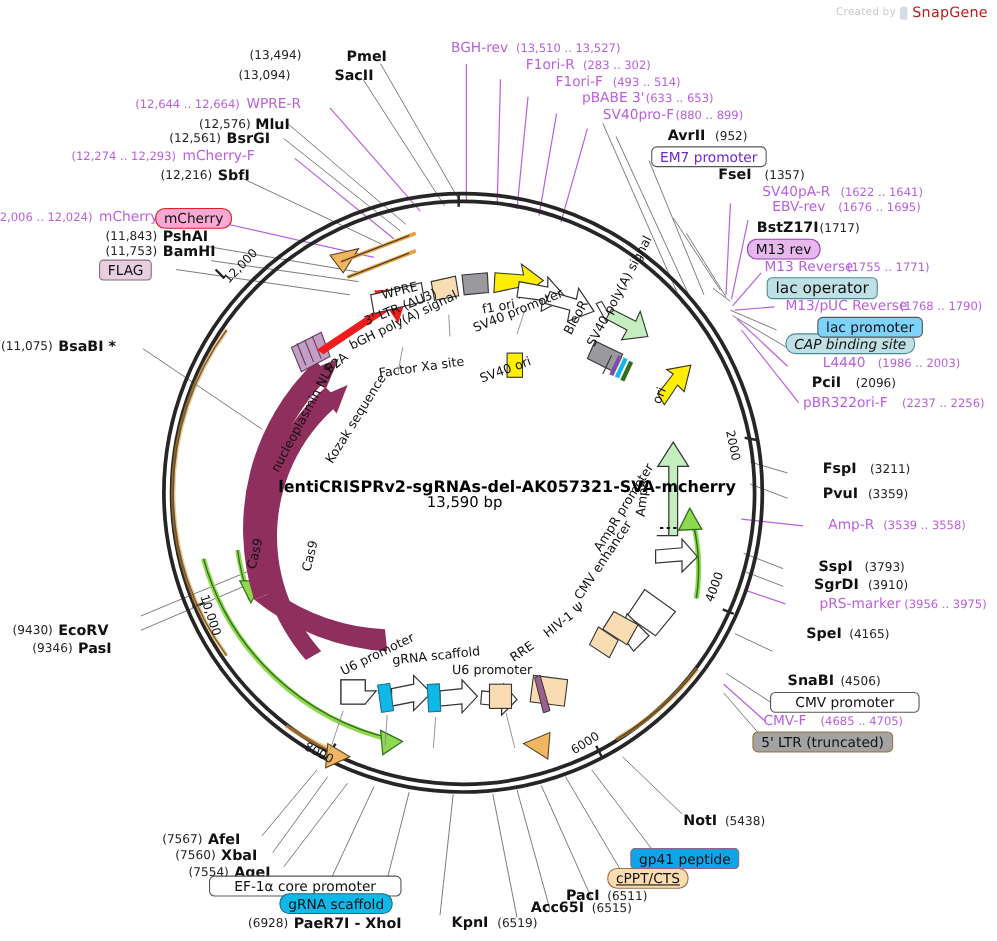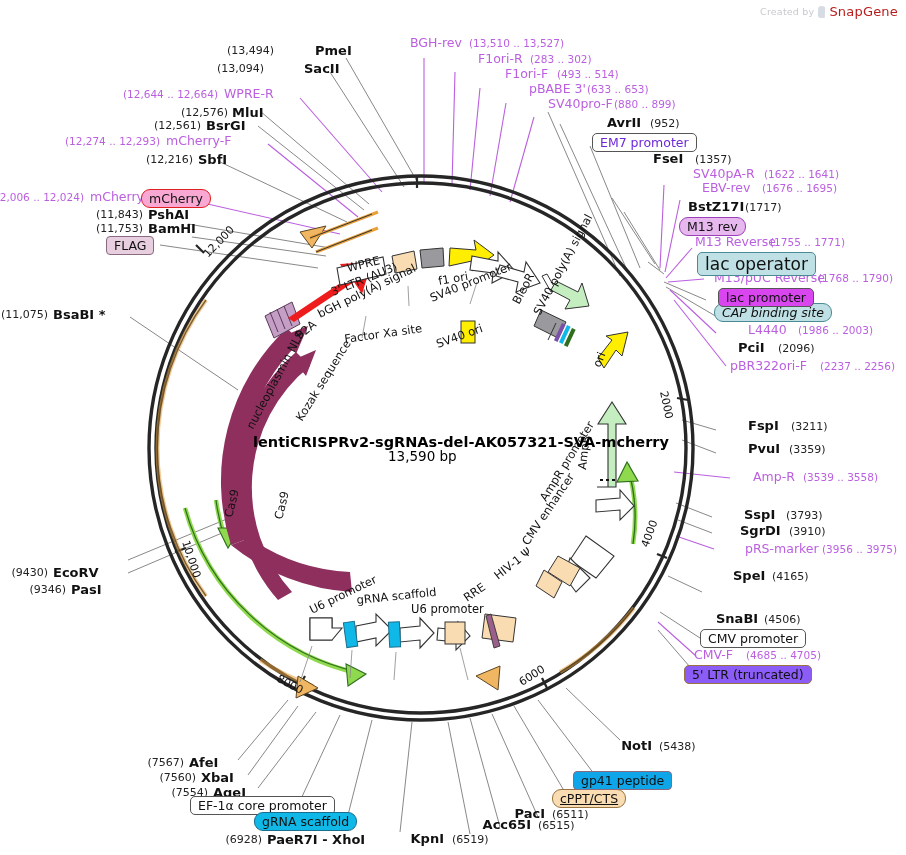--- a/index.html
+++ b/index.html
@@ -432,29 +432,29 @@
       <text x="469" y="47" class="primer-pos">(13,510 .. 13,527)</text>
     </g>
   </svg>
 
   <div style="position:absolute; left:141px; top:169px;
        background:#f9a8d4; border:1.4px solid #e02020; border-radius:9px;
        padding:1px 7px; font-size:12.5px; color:#111;margin-top:20px;">
     <span>mCherry</span>
   </div>
 
-  <div style="position:absolute; left:106px; top:236px;
+  <div style="position:absolute; left:90px; top:236px;
        background:#e8cfe0; border:1.2px solid #8a6a80; border-radius:4px;
        padding:1px 7px; font-size:12.5px; color:#111;">
     <span>FLAG</span>
   </div>
 
   <div style="position:absolute; left:190px; top:796px;
        background:#ffffff; border:1.1px solid #555; border-radius:5px;
-       padding:1px 7px; font-size:12.5px; color:#111;">
+       padding:1px 22px; font-size:12.5px; color:#111;">
     <span>EF-1α core promoter</span>
   </div>
 
   <div style="position:absolute; left:254px; top:812px;
        background:#10b8e8; border:1.2px solid #1a6e8e; border-radius:9px;
        padding:1px 7px; font-size:12.5px; color:#111;">
     <span>gRNA scaffold</span>
   </div>
 
   <div style="position:absolute; left:552px; top:789px;
@@ -463,46 +463,46 @@
     <span>cPPT/CTS</span>
   </div>
 
   <div style="position:absolute; left:573px; top:771px;
        background:#0ea5e9; border:1.2px solid #8a6a80; border-radius:4px;
        padding:1px 7px; font-size:12.5px; color:#111;">
     <span>gp41 peptide</span>
   </div>
 
   <div style="position:absolute; left:684px; top:665px;
-       background:#8b5cf6; border:1.2px solid #9a7440; border-radius:5px;
+       background:#a3a3a3; border:1.2px solid #9a7440; border-radius:5px;
        padding:1px 7px; font-size:12.5px; color:#111;">
     <span>5' LTR (truncated)</span>
   </div>
 
   <div style="position:absolute; left:700px; top:629px;
        background:#ffffff; border:1.1px solid #555; border-radius:5px;
-       padding:1px 7px; font-size:12.5px; color:#111;">
+       padding:1px 22px; font-size:12.5px; color:#111;">
     <span>CMV promoter</span>
   </div>
 
   <div style="position:absolute; left:714px; top:303px;
        background:#bfe0e4; border:1.2px solid #4a8a94; border-radius:9px;
        padding:1px 7px; font-size:12.5px; color:#111;font-style:italic;">
     <span>CAP binding site</span>
   </div>
 
-  <div style="position:absolute; left:718px; top:288px;
-       background:#d946ef; border:1.1px solid #555; border-radius:5px;
+  <div style="position:absolute; left:743px; top:288px;
+       background:#7dd3fc; border:1.1px solid #555; border-radius:5px;
        padding:1px 7px; font-size:12.5px; color:#111;">
     <span>lac promoter</span>
   </div>
 
   <div style="position:absolute; left:697px; top:252px;
        background:#bfe0e4; border:1.2px solid #4a8a94; border-radius:5px;
-       padding:1px 7px; font-size:17px; color:#111;">
+       padding:1px 7px; font-size:14px; color:#111;">
     <span>lac operator</span>
   </div>
 
   <div style="position:absolute; left:679px; top:217px;
        background:#e6b8ee; border:1.3px solid #9b3fb8; border-radius:9px;
        padding:1px 7px; font-size:12.5px; color:#111;text-align:center;">
     <span>M13 rev</span>
   </div>
 
   <div style="position:absolute; left:592px; top:133px;

